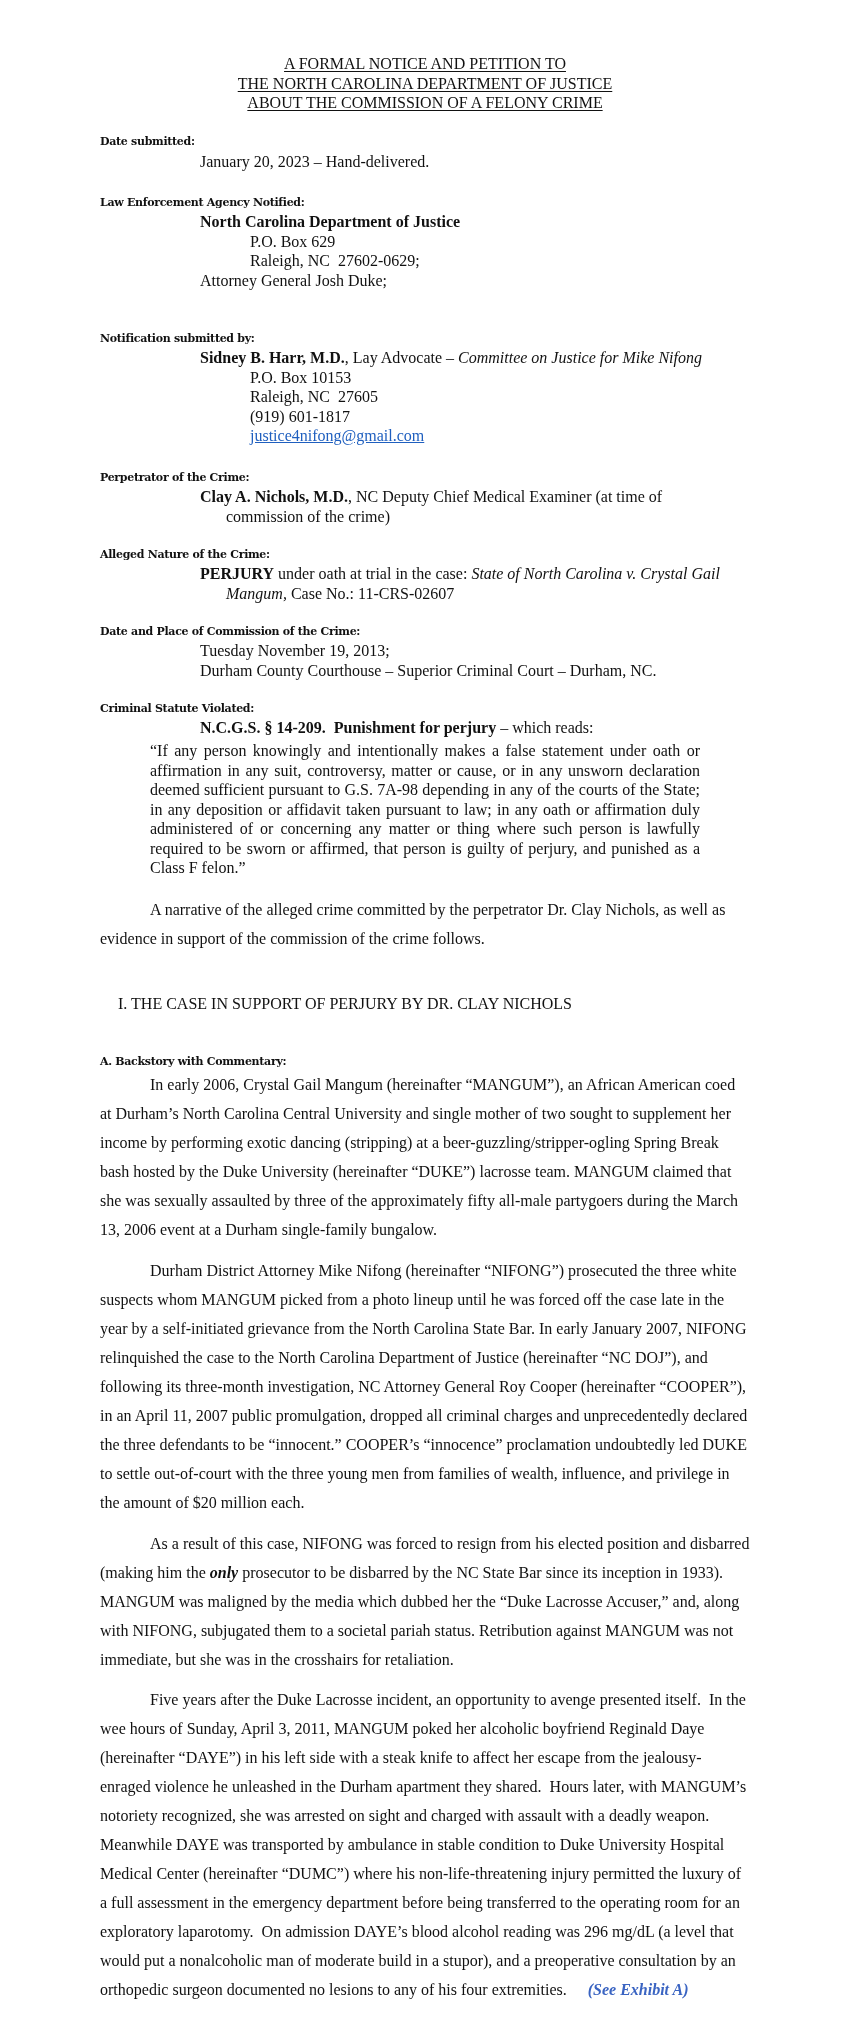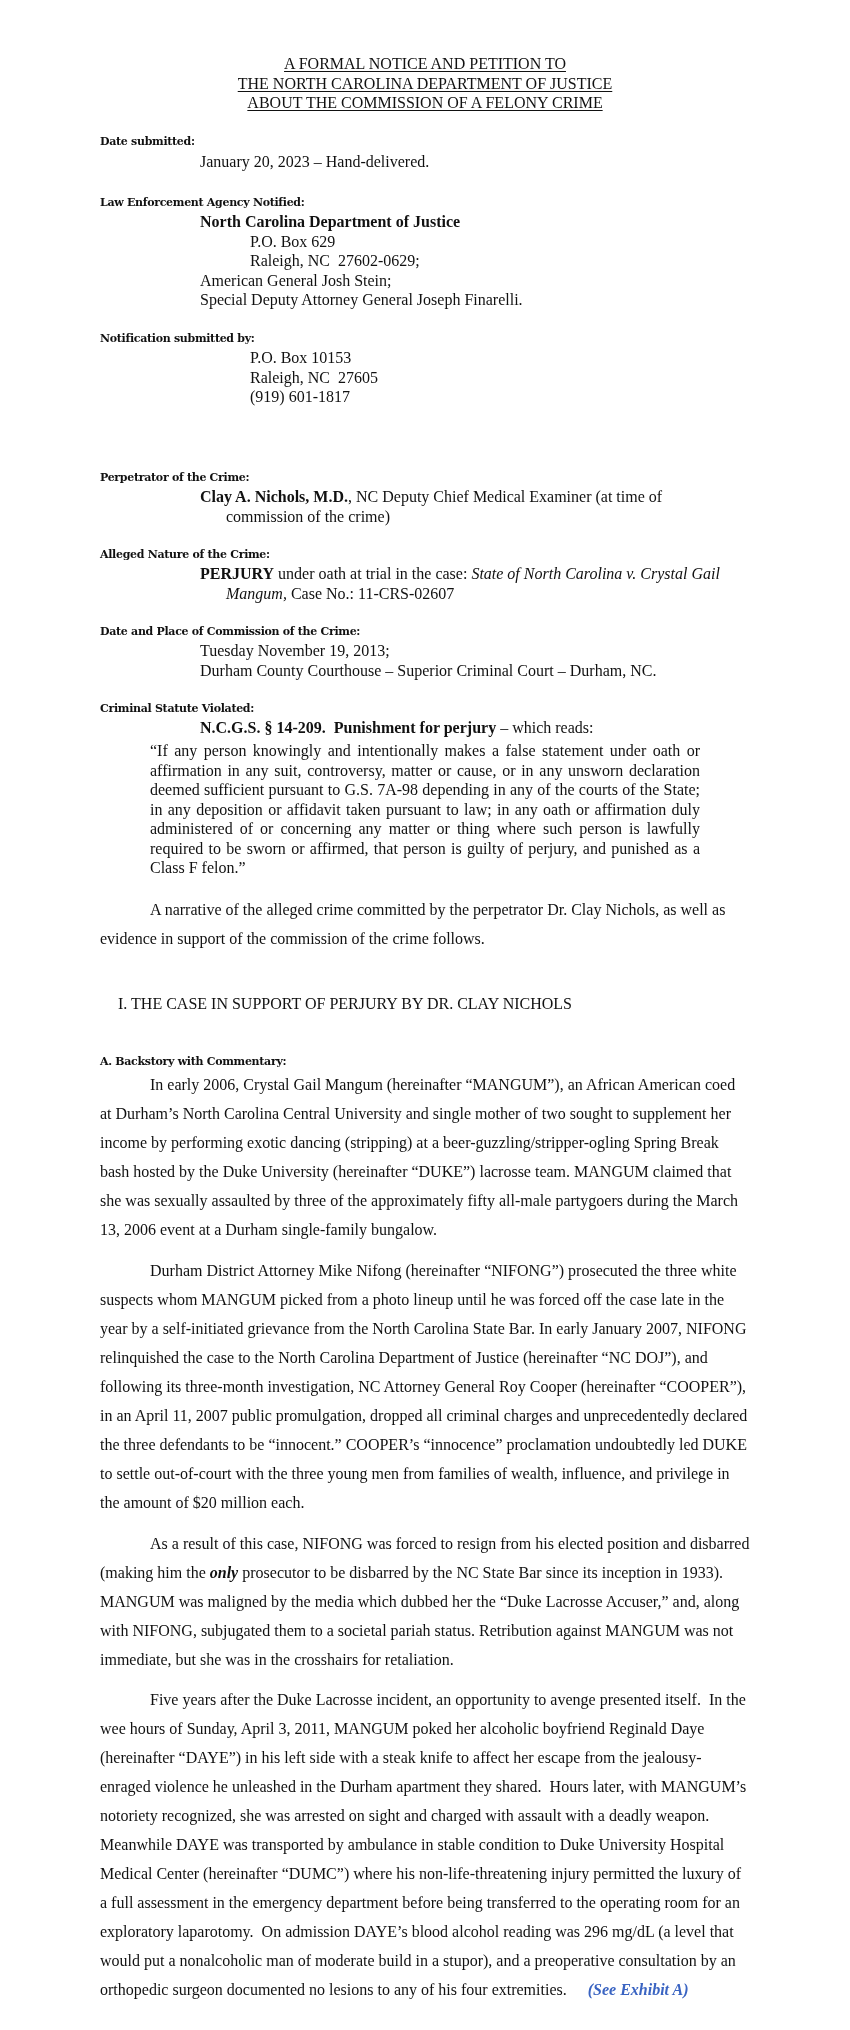--- a/index.html
+++ b/index.html
@@ -30,29 +30,30 @@
 </div>
 
 <div class="h" style="top:132px">Date submitted:</div>
 <div class="blk" style="top:152px">January 20, 2023 – Hand-delivered.</div>
 
 <div class="h" style="top:193px">Law Enforcement Agency Notified:</div>
 <div class="blk" style="top:212px">
   <div style="font-weight:bold">North Carolina Department of Justice</div>
   <div class="ind">P.O. Box 629</div>
   <div class="ind" style="white-space:pre">Raleigh, NC  27602-0629;</div>
-  <div>American General Josh Stein;</div>
-  <div>Special Deputy Attorney General Joseph Finarelli.</div>
+  <div>Attorney General Josh Duke;</div>
 </div>
 
 <div class="h" style="top:329px">Notification submitted by:</div>
 <div class="blk" style="top:348px">
+  <div style="white-space:nowrap"><b>Sidney B. Harr, M.D.</b><span>, Lay Advocate – </span><i>Committee on Justice for Mike Nifong</i></div>
   <div class="ind">P.O. Box 10153</div>
   <div class="ind" style="white-space:pre">Raleigh, NC  27605</div>
   <div class="ind">(919) 601-1817</div>
+  <div class="ind"><span class="link">justice4nifong@gmail.com</span></div>
 </div>
 
 <div class="h" style="top:468px">Perpetrator of the Crime:</div>
 <div class="blk hang" style="top:487px; width:500px"><b>Clay A. Nichols, M.D.</b><span>, NC Deputy Chief Medical Examiner (at time of commission of the crime)</span></div>
 
 <div class="h" style="top:545px">Alleged Nature of the Crime:</div>
 <div class="blk hang" style="top:564px; width:552px"><b>PERJURY</b><span> under oath at trial in the case: </span><i>State of North Carolina v. Crystal Gail Mangum,</i><span> Case No.: 11-CRS-02607</span></div>
 
 <div class="h" style="top:622px">Date and Place of Commission of the Crime:</div>
 <div class="blk" style="top:641px">

